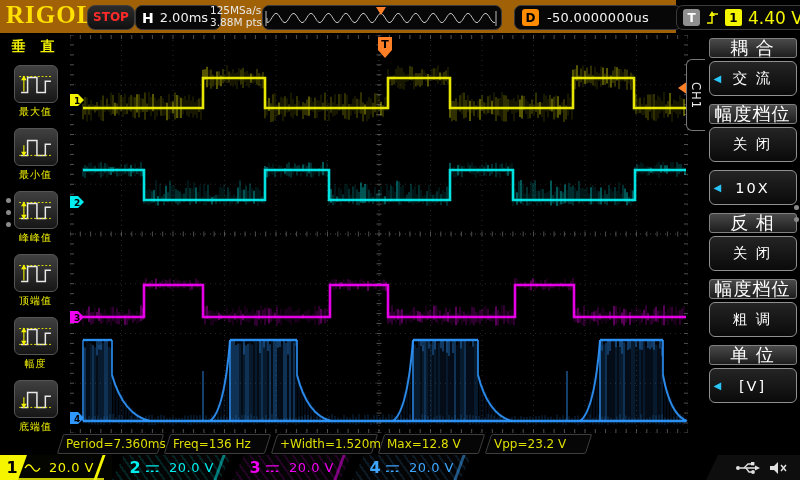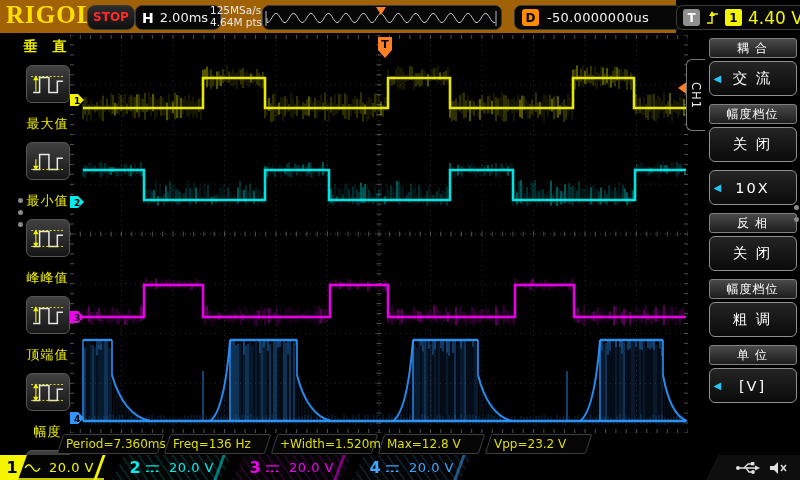--- a/index.html
+++ b/index.html
@@ -22,37 +22,37 @@
   #d-box{left:514px;width:152px;padding:0 7px;gap:8px;}
   .badge{width:17px;height:17px;border-radius:3px;font-size:12px;font-weight:bold;
          display:inline-flex;align-items:center;justify-content:center;flex:0 0 auto;}
   #d-badge{background:#ff8c00;color:#000;}
   #d-box .dv{font-size:13px;color:#f4f4f4;letter-spacing:0.3px;}
   #t-box{left:676px;width:120px;padding:0 6px;gap:6px;}
   #t-badge{background:#8f8f8f;color:#fff;}
   #ch-badge{background:#f5f500;color:#000;border-radius:2px;}
   #t-box .tv{font-size:17px;color:#f5f500;}
   
-  #left-menu{position:absolute;left:16px;top:33px;width:63px;height:402px;}
+  #left-menu{position:absolute;left:4px;top:33px;width:63px;height:402px;}
   #left-title{margin-top:5px;text-align:center;color:#f0f000;font-size:14px;font-weight:bold;letter-spacing:5px;}
   .l-item{width:63px;margin-top:9px;text-align:center;}
   .l-btn{width:42px;height:36px;margin:0 auto;background:linear-gradient(#404040,#161616);
          border:1px solid #555;border-radius:6px;display:flex;align-items:center;justify-content:center;}
-  .l-label{margin-top:12px;color:#f0f000;font-size:13px;letter-spacing:1px;}
+  .l-label{margin-top:2px;color:#f0f000;font-size:10px;letter-spacing:1px;}
   #left-dots{position:absolute;left:2px;top:165px;display:flex;flex-direction:column;gap:7px;}
   .dot{width:5px;height:5px;border-radius:50%;background:#8a8a8a;}
   
   #plot{position:absolute;left:70px;top:35px;width:618px;height:398px;background:#000;}
   
   #right-menu{position:absolute;left:705px;top:33px;width:95px;height:412px;}
   #ch-tab{position:absolute;left:-19px;top:26px;width:18px;height:70px;border:1px solid #777;border-right:none;
           border-radius:6px 0 0 6px;background:#000;color:#eee;font-size:11.5px;
           writing-mode:vertical-rl;text-align:center;letter-spacing:1px;display:flex;align-items:center;justify-content:center;}
   .r-group{margin:5px 3px 8px 3px;}
-  .r-title{width:86px;margin:0 auto;height:18px;line-height:18px;text-align:center;color:#fff;font-size:12px;
+  .r-title{width:86px;margin:0 auto;height:18px;line-height:18px;text-align:center;color:#fff;font-size:18px;
            letter-spacing:1px;background:linear-gradient(#4a4a4a,#1d1d1d);border:1px solid #808080;border-radius:3px;}
   .r-value{position:relative;width:86px;height:33px;margin:3px auto 0 auto;background:linear-gradient(#242424,#0a0a0a);
            border:1px solid #909090;border-radius:6px;color:#fff;font-size:14.5px;letter-spacing:2px;
            display:flex;align-items:center;justify-content:center;}
   .r-arrow{position:absolute;left:4px;color:#29c5f6;font-size:10px;}
   #right-dots{position:absolute;left:89px;top:172px;display:flex;flex-direction:column;gap:7px;}
   
   #measure-bar{position:absolute;left:60px;top:434px;height:20px;display:flex;}
   .m-box{width:99px;height:18px;margin-right:6px;border:1px solid #3e3e3e;background:#060606;
          transform:skewX(-18deg);border-radius:2px;}
@@ -76,21 +76,21 @@
 
   <div id="topbar">
     <div id="logo">RIGOL</div>
     <div id="stop-btn">STOP</div>
     <div id="h-box" class="tb-box">
       <span class="hl">H</span>
       <span class="hv">2.00ms</span>
     </div>
     <div id="rate">
       <div>125MSa/s</div>
-      <div>4.64M pts</div>
+      <div>3.88M pts</div>
     </div>
     <div id="preview" class="tb-box">
       <svg id="preview-svg" width="236" height="23">
           <path d="M4 12L4 16.6L5 16.5L6 15.8L7 14.7L8 13.2L9 11.5L10 10.0L11 8.6L12 7.7L13 7.4L14 7.6L15 8.4L16 9.7L17 11.3L18 12.9L19 14.4L20 15.7L21 16.4L22 16.6L23 16.2L24 15.3L25 13.9L26 12.3L27 10.7L28 9.2L29 8.1L30 7.5L31 7.5L32 8.0L33 9.1L34 10.5L35 12.2L36 13.8L37 15.1L38 16.1L39 16.6L40 16.4L41 15.7L42 14.6L43 13.0L44 11.4L45 9.8L46 8.5L47 7.7L48 7.4L49 7.7L50 8.5L51 9.8L52 11.4L53 13.1L54 14.6L55 15.7L56 16.4L57 16.6L58 16.1L59 15.1L60 13.8L61 12.1L62 10.5L63 9.1L64 8.0L65 7.5L66 7.5L67 8.1L68 9.2L69 10.7L70 12.3L71 13.9L72 15.3L73 16.2L74 16.6L75 16.4L76 15.6L77 14.4L78 12.9L79 11.2L80 9.7L81 8.4L82 7.6L83 7.4L84 7.8L85 8.6L86 10.0L87 11.6L88 13.2L89 14.7L90 15.8L91 16.5L92 16.6L93 16.1L94 15.0L95 13.6L96 12.0L97 10.4L98 9.0L99 7.9L100 7.4L101 7.5L102 8.2L103 9.3L104 10.8L105 12.5L106 14.0L107 15.4L108 16.3L109 16.6L110 16.4L111 15.5L112 14.3L113 12.7L114 11.1L115 9.6L116 8.3L117 7.6L118 7.4L119 7.8L120 8.8L121 10.1L122 11.7L123 13.3L124 14.8L125 15.9L126 16.5L127 16.5L128 16.0L129 14.9L130 13.5L131 11.8L132 10.2L133 8.8L134 7.9L135 7.4L136 7.6L137 8.3L138 9.5L139 11.0L140 12.6L141 14.2L142 15.5L143 16.3L144 16.6L145 16.3L146 15.4L147 14.2L148 12.6L149 10.9L150 9.4L151 8.3L152 7.6L153 7.4L154 7.9L155 8.9L156 10.3L157 11.9L158 13.5L159 14.9L160 16.0L161 16.5L162 16.5L163 15.9L164 14.8L165 13.3L166 11.7L167 10.1L168 8.7L169 7.8L170 7.4L171 7.6L172 8.4L173 9.6L174 11.1L175 12.8L176 14.3L177 15.6L178 16.4L179 16.6L180 16.2L181 15.3L182 14.0L183 12.4L184 10.8L185 9.3L186 8.2L187 7.5L188 7.4L189 8.0L190 9.0L191 10.4L192 12.0L193 13.6L194 15.1L195 16.1L196 16.6L197 16.5L198 15.8L199 14.7L200 13.2L201 11.5L202 9.9L203 8.6L204 7.7L205 7.4L206 7.7L207 8.5L208 9.7L209 11.3L210 12.9L211 14.5L212 15.7L213 16.4L214 16.6L215 16.2L216 15.2L217 13.9L218 12.3L219 10.6L220 9.2L221 8.1L222 7.5L223 7.5L224 8.0L225 9.1L226 10.5L227 12.2L228 13.8L229 15.2L230 16.1L231 16.6L232 16.4" stroke="#d8d8d8" stroke-width="0.9" fill="none"></path>
           <path d="M3 5V20 M233 5V20" stroke="#bbb" stroke-width="1"></path>
           <path d="M113 1 H123 L118 9 Z" fill="#ff7f27"></path>
         </svg>
     </div>
     <div id="d-box" class="tb-box">
       <span id="d-badge" class="badge">D</span>

